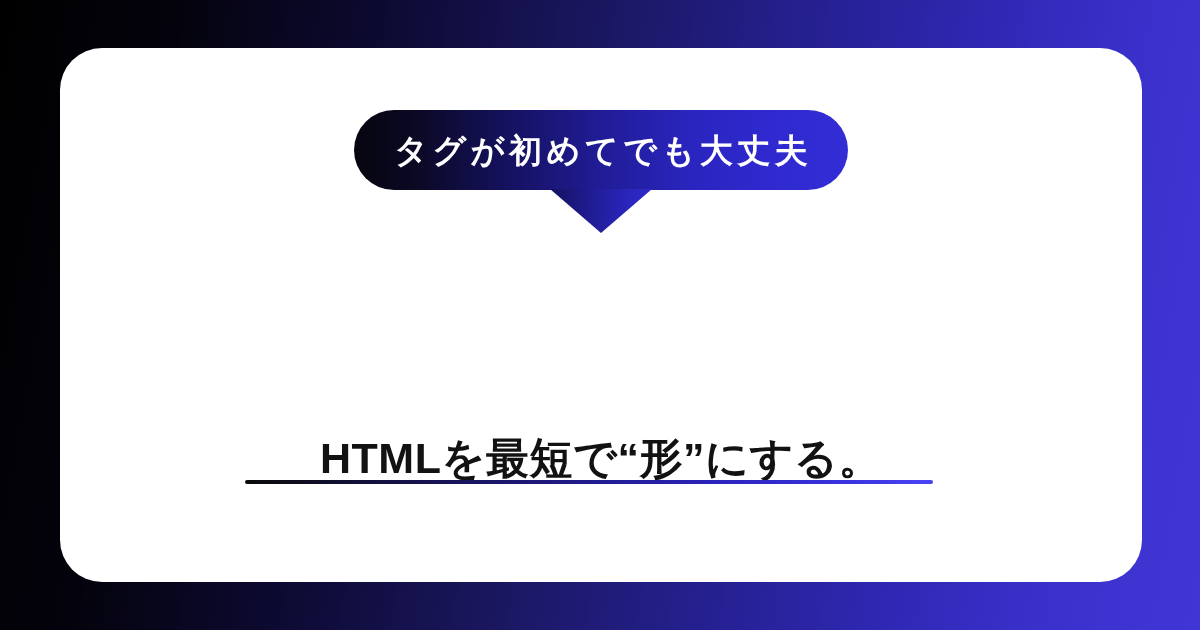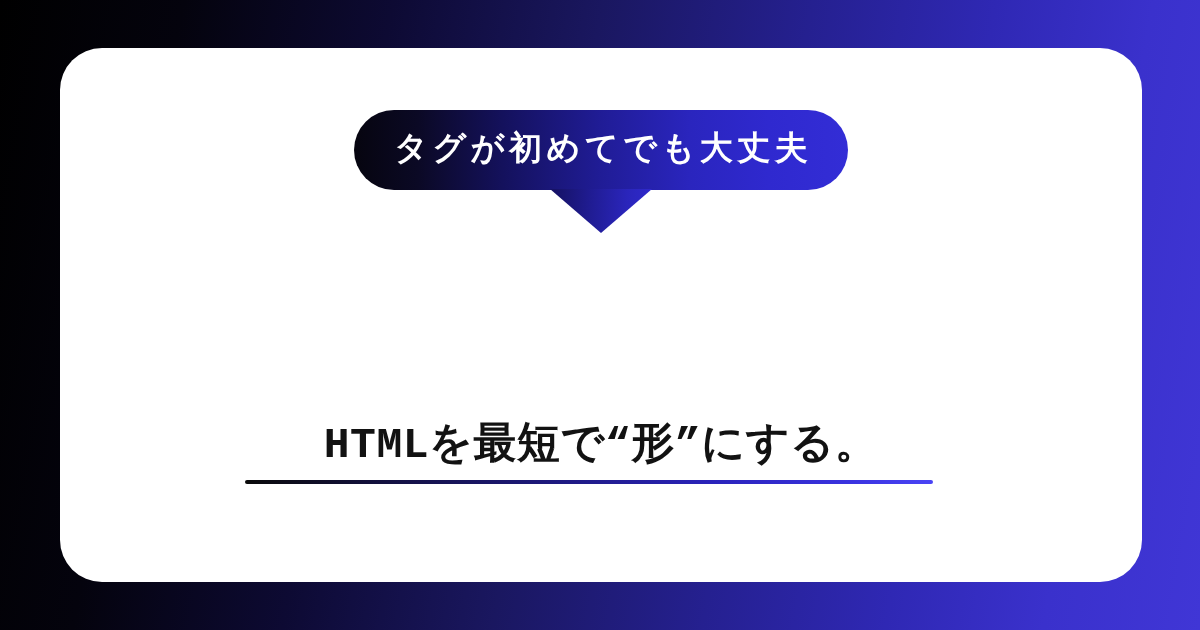--- a/index.html
+++ b/index.html
@@ -24,21 +24,20 @@
       linear-gradient(100deg,
         #000000 0%,
         #04030d 14%,
         #0d0a33 30%,
         #1a1760 46%,
         #252090 62%,
         #2f28b4 76%,
         #3a31cc 88%,
         #4036d6 100%);
     overflow: hidden;
-    font-family: Liberation Mono, monospace;
   }
 
   
   .card {
     position: absolute;
     left: 60px;
     top: 48px;
     width: 1082px;
     height: 534px;
     background: #ffffff;
@@ -123,21 +122,21 @@
     line-height: 1.12;
     color: #0a0a0a;
     white-space: nowrap;
   }
 
   
   .subtitle {
     position: absolute;
     left: 0;
     right: 0;
-    top: 329px;
+    top: 342px;
     text-align: center;
     font-size: 43px;
     font-weight: 700;
     letter-spacing: 0.5px;
     line-height: 1.2;
     color: #121212;
     white-space: nowrap;
   }
 
   

